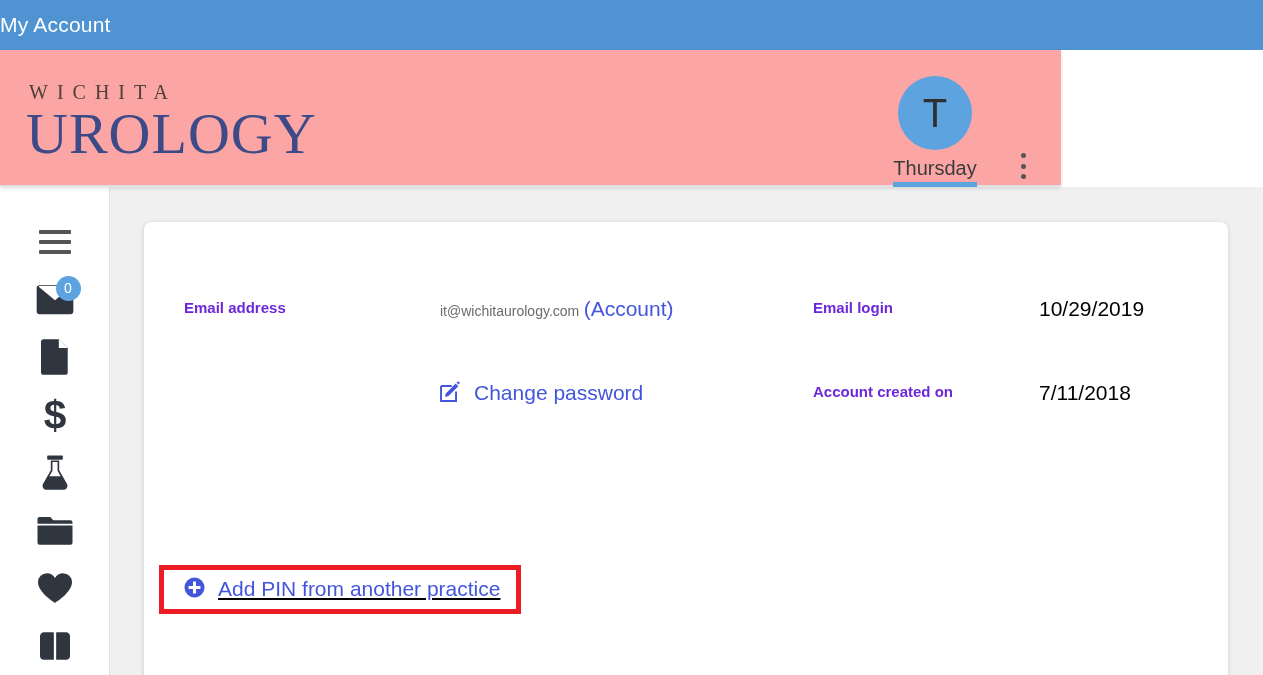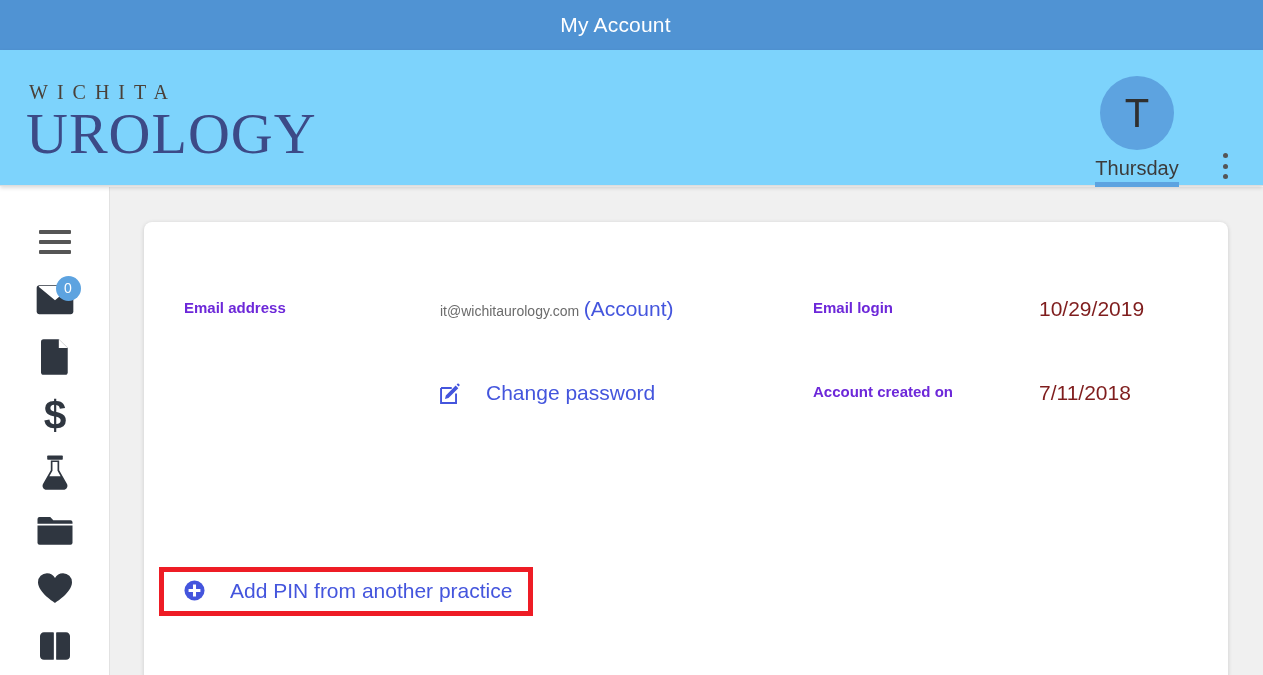--- a/index.html
+++ b/index.html
@@ -13,38 +13,38 @@
 
   
   .topbar {
     position: absolute;
     top: 0; left: 0;
     width: 1263px;
     height: 50px;
     background: #5093d3;
     display: flex;
     align-items: center;
-    justify-content: center;
+    justify-content: flex-start;
   }
   .topbar-link {
     color: #ffffff;
     font-size: 21px;
     letter-spacing: 0.2px;
     padding-right: 32px;
     cursor: pointer;
     white-space: nowrap;
   }
 
   
   .header {
     position: absolute;
     top: 50px; left: 0;
-    width: 1263px;
+    width: 1061px;
     height: 136px;
-    background: #7dd3fc;
+    background: #fca5a5;
     border-bottom: 1px solid #dddddd;
     box-shadow: 0 2px 4px rgba(0,0,0,0.14);
     z-index: 5;
   }
   .logo {
     position: absolute;
     left: 26px;
     top: 32px;
     user-select: none;
   }
@@ -216,47 +216,47 @@
     padding-top: 2px;
     white-space: nowrap;
   }
   .val {
     font-size: 14px;
     color: #6b6b6b;
     white-space: nowrap;
   }
   .val-light {
     font-size: 21px;
-    color: #7f1d1d;
+    color: #000000;
     white-space: nowrap;
   }
   .link {
     color: #4455dd;
     cursor: pointer;
     font-size: 21px;
   }
   .action {
     display: inline-flex;
-    align-items: center;
-    gap: 25px;
+    gap: 13px;
     color: #4455dd;
     font-size: 21px;
     cursor: pointer;
     white-space: nowrap;
   }
   .row-sp  { height: 60px; }
   .row-sp2 { height: 55px; }
 
   .highlight-box {
     display: inline-flex;
     align-items: center;
     border: 5px solid #ee1c25;
     padding: 7px 16px 8px 20px;
     margin-left: -25px;
     margin-top: -6px;
+    text-decoration: underline;
   }
 
   .pin-icon { flex: 0 0 auto; }
 </style>
 </head>
 <body>
 
 <div class="topbar">
   <span class="topbar-link">My Account</span>
 </div>

